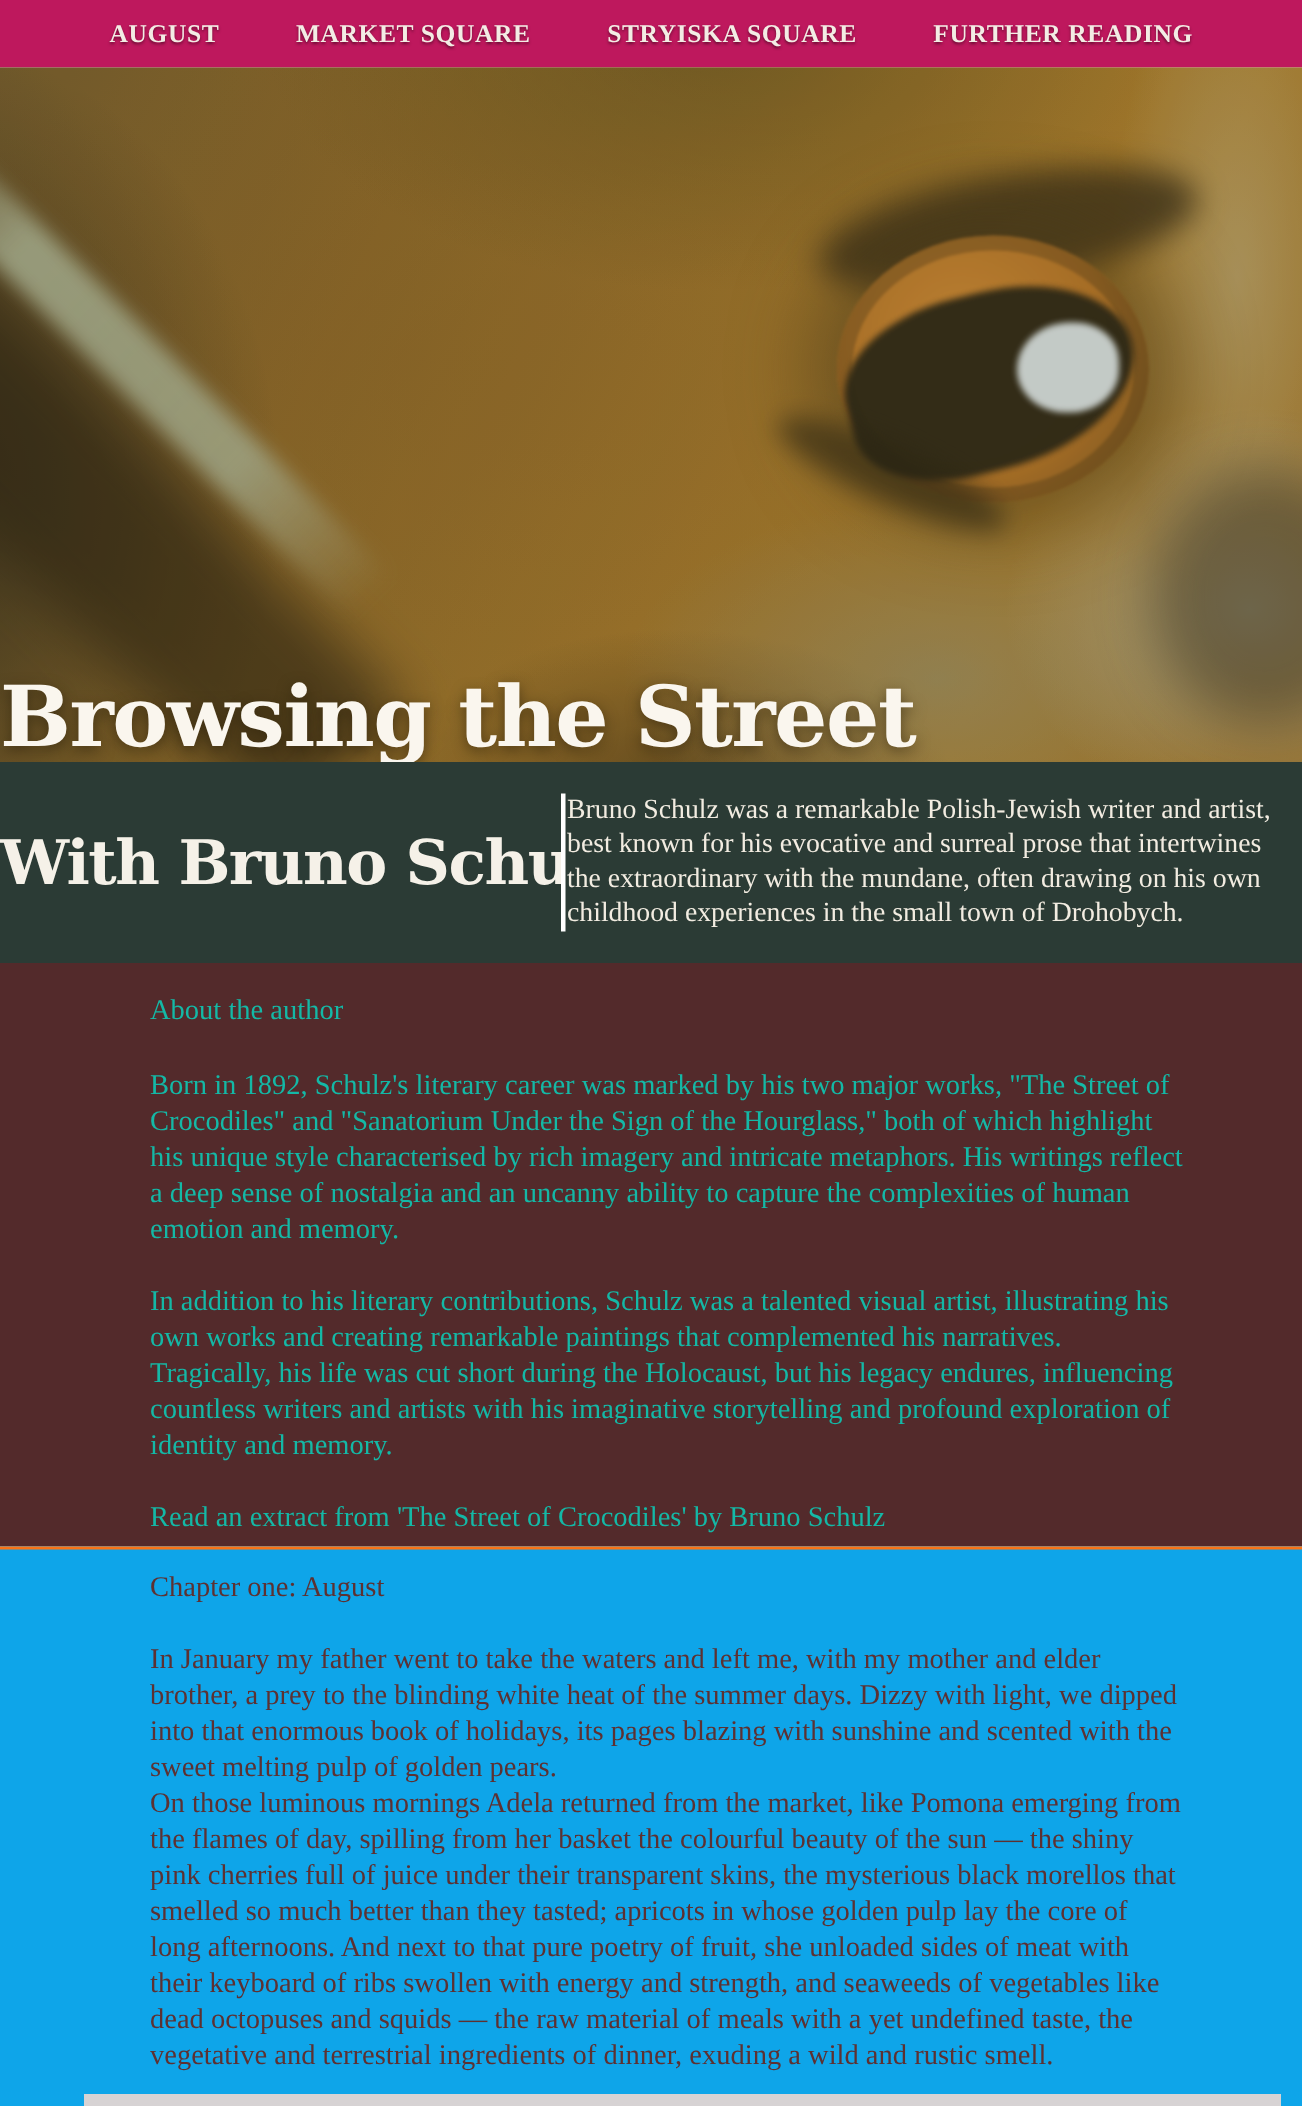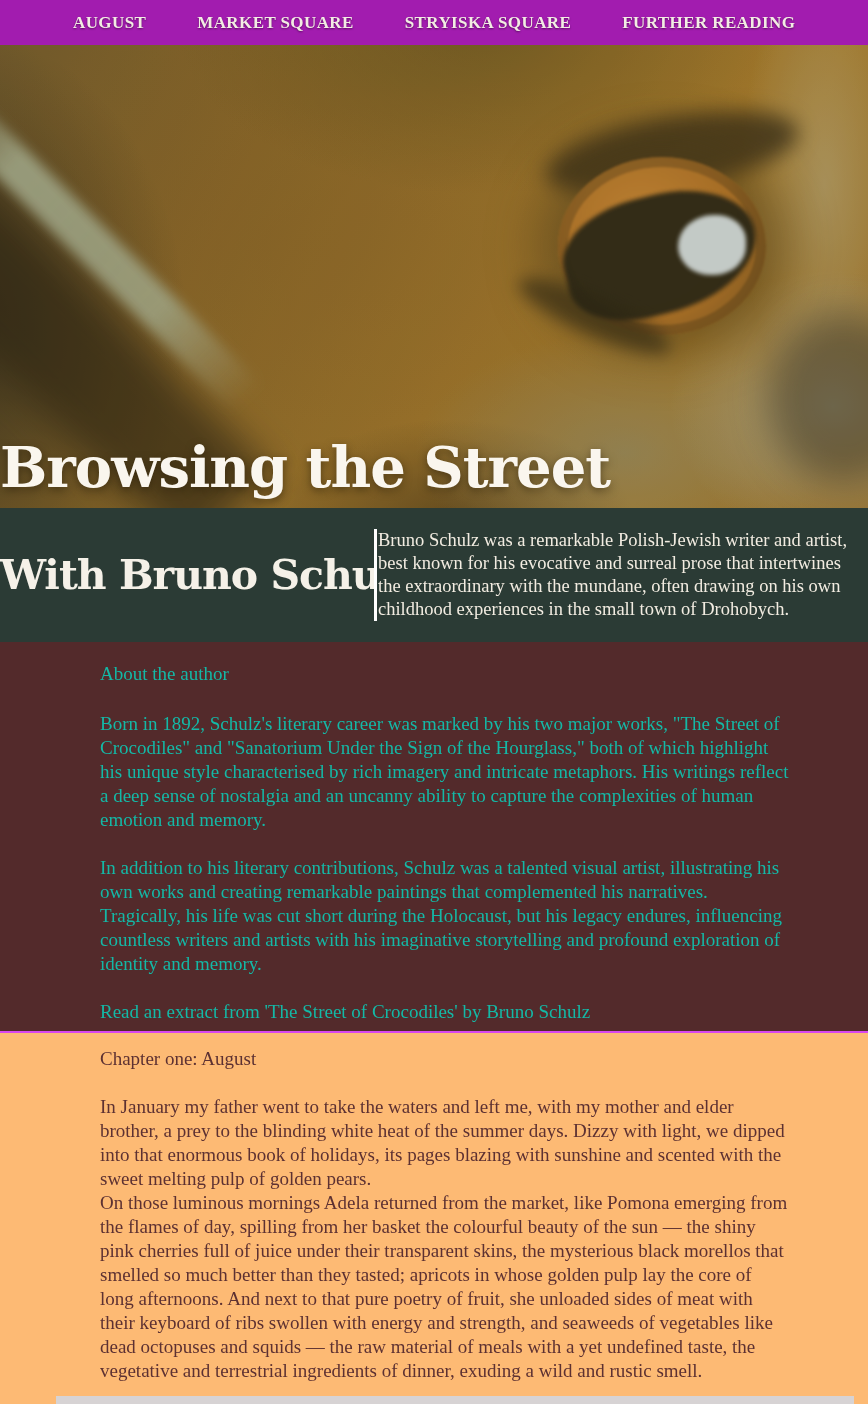--- a/index.html
+++ b/index.html
@@ -6,21 +6,21 @@
   html, body { width: 868px; height: 1404px; overflow: hidden; }
   body {
     font-family: "Liberation Serif", serif;
     background: #e8e6e7;
     position: relative;
   }
 
   
   .nav {
     height: 45px;
-    background: #a21caf;
+    background: #be185d;
     display: flex;
     align-items: center;
     padding-left: 73px;
     gap: 51px;
   }
   .nav a {
     color: #f3ece4;
     text-decoration: none;
     font-family: "Liberation Serif", serif;
     font-weight: 700;
@@ -101,21 +101,21 @@
     filter: blur(2px);
   }
   .dark-br {
     left: 768px; top: 268px; width: 150px; height: 170px;
     background: rgba(60,50,26,.5);
     border-radius: 50%;
     filter: blur(18px);
   }
   .hero-title {
     position: absolute;
-    left: 0; bottom: 11px;
+    left: 0; bottom: 0;
     z-index: 3;
     color: #faf6ee;
     font-family: "DejaVu Serif", serif;
     font-weight: 700;
     font-size: 56px;
     line-height: 60px;
     letter-spacing: -1px;
     text-shadow: 0 3px 9px rgba(40,30,10,.55);
   }
 
@@ -156,22 +156,22 @@
     font-size: 19px;
     line-height: 24px;
   }
   .about .label { margin-bottom: 26px; }
   .about p { margin-bottom: 24px; }
   .about .cta { margin-bottom: 0; }
 
   
   .extract {
     height: 373px;
-    background: #fdba74;
-    border-top: 2px solid #d946ef;
+    background: #0ea5e9;
+    border-top: 2px solid #f97316;
     color: #5d3132;
     padding: 14px 80px 0 100px;
     font-size: 19px;
     line-height: 24px;
     position: relative;
   }
   .extract .chapter { margin-bottom: 24px; }
   .extract p { margin: 0; }
 
   .bottom-strip {

